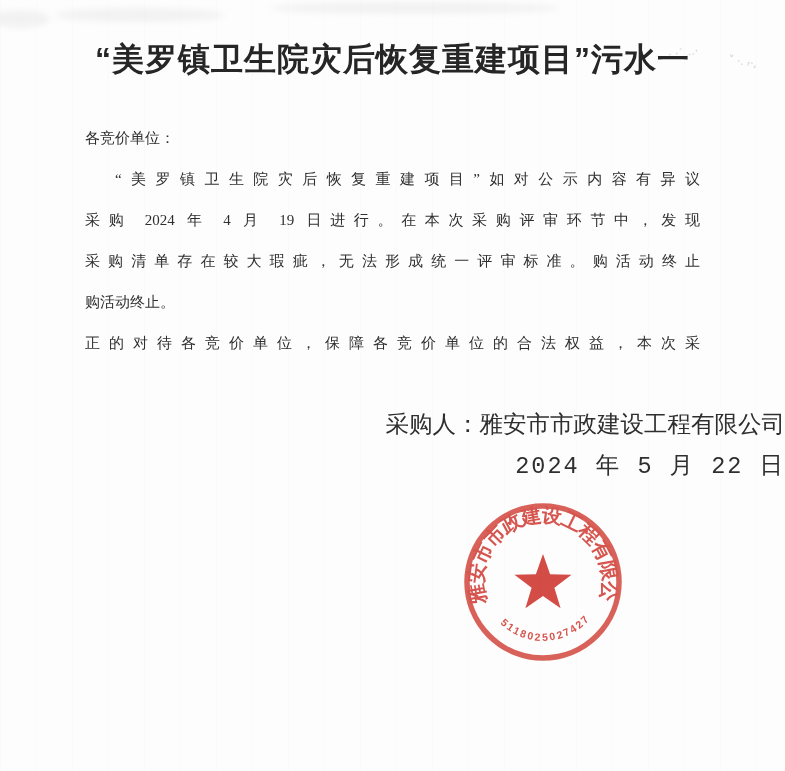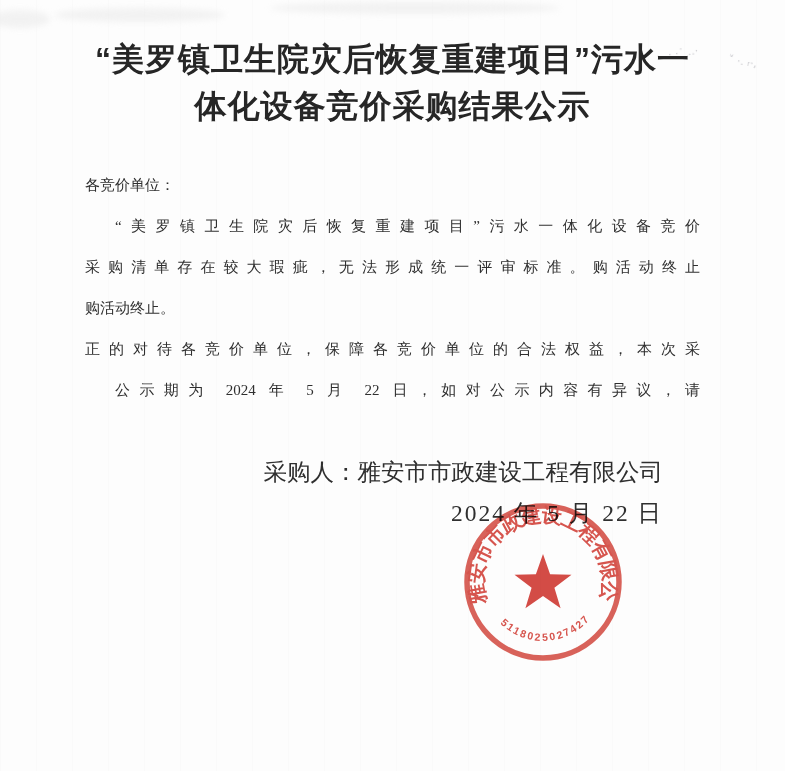--- a/index.html
+++ b/index.html
@@ -36,24 +36,24 @@
     font-size: 15px;
     line-height: 41px;
   }
   .line { white-space: nowrap; }
   .line.justify { text-align: justify; text-align-last: justify; }
   .line.indent { text-indent: 2em; }
 
   
   .signature-block {
     margin-top: 41px;
-    padding-right: 122px;
     text-align: right;
     font-size: 23.5px;
     line-height: 41px;
+    font-family: Liberation Mono, monospace;
   }
   .signature-date { letter-spacing: 2px; }
 
   
   .stamp {
     position: absolute;
     left: 458px;
     top: 497px;
     width: 170px;
     height: 170px;
@@ -95,32 +95,31 @@
 <div class="page">
 
   <div class="artifact smudge" style="left:55px; top:8px; width:170px; height:14px;"></div>
   <div class="artifact smudge" style="left:270px; top:2px; width:290px; height:12px;"></div>
   <div class="artifact smudge" style="left:-10px; top:10px; width:60px; height:18px;"></div>
   <div class="artifact speckle" style="left:668px; top:46px;">· ·˙ ‥·</div>
   <div class="artifact speckle" style="left:728px; top:55px; transform:rotate(10deg);">˅ ·. ᵣ·,</div>
 
   <div class="title-block">
     <div class="title-line">“美罗镇卫生院灾后恢复重建项目”污水一</div>
-    <div class="title-line">体化设备竞价采购结果公示</div>
   </div>
 
   <div class="body-block">
     <div class="line">各竞价单位：</div>
 
-    <div class="line justify indent">“美罗镇卫生院灾后恢复重建项目”污水一体化设备竞价</div>
+    <div class="line justify indent">“美罗镇卫生院灾后恢复重建项目”如对公示内容有异议</div>
+    <div class="line justify">采购 2024 年 4 月 19 日进行。在本次采购评审环节中，发现</div>
     <div class="line justify">采购清单存在较大瑕疵，无法形成统一评审标准。购活动终止</div>
     <div class="line">购活动终止。</div>
     <div class="line justify">正的对待各竞价单位，保障各竞价单位的合法权益，本次采</div>
 
-    <div class="line justify indent">公示期为 2024 年 5 月 22 日，如对公示内容有异议，请</div>
   </div>
 
   <div class="signature-block">
     <div class="line">采购人：雅安市市政建设工程有限公司</div>
     <div class="line signature-date">2024 年 5 月 22 日</div>
   </div>
 
   <svg class="stamp" viewBox="0 0 170 170" width="170" height="170">
     <circle cx="85" cy="85" r="76" fill="none" stroke-width="5.5" stroke="#d7564d"></circle>
     <defs>

